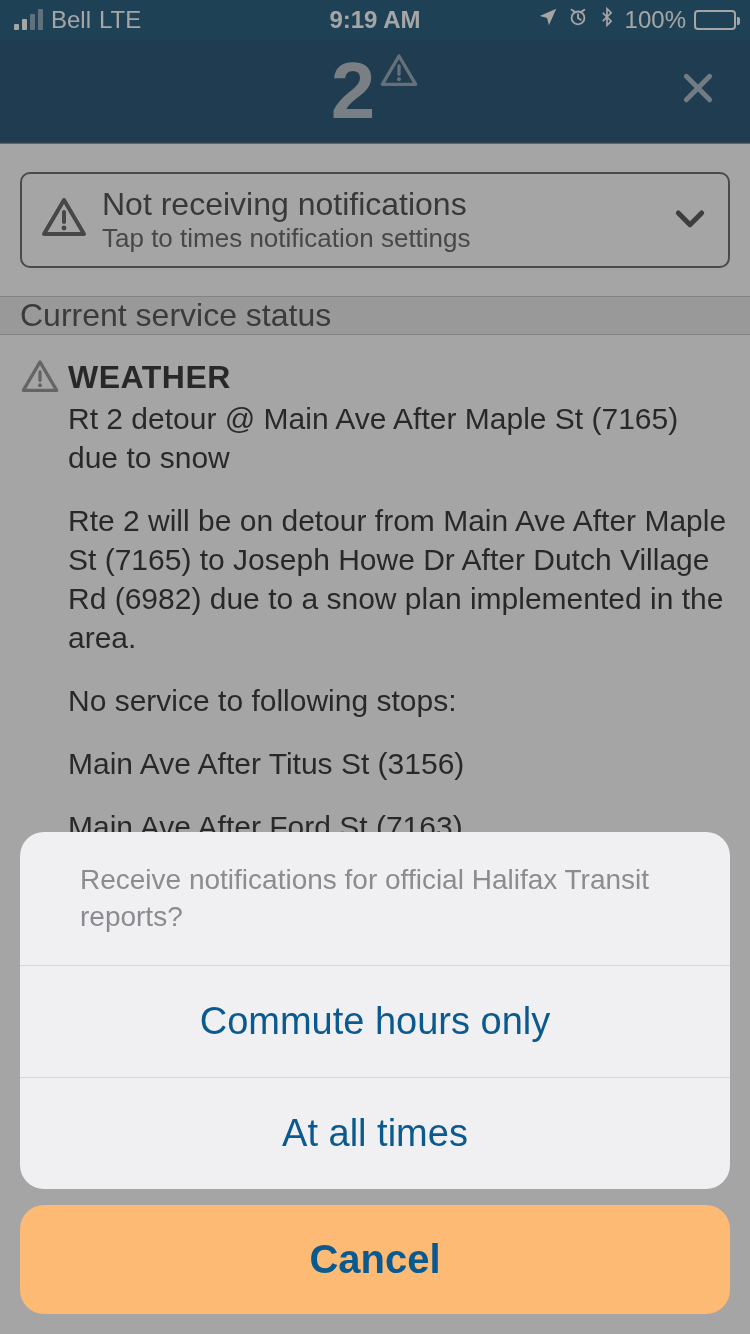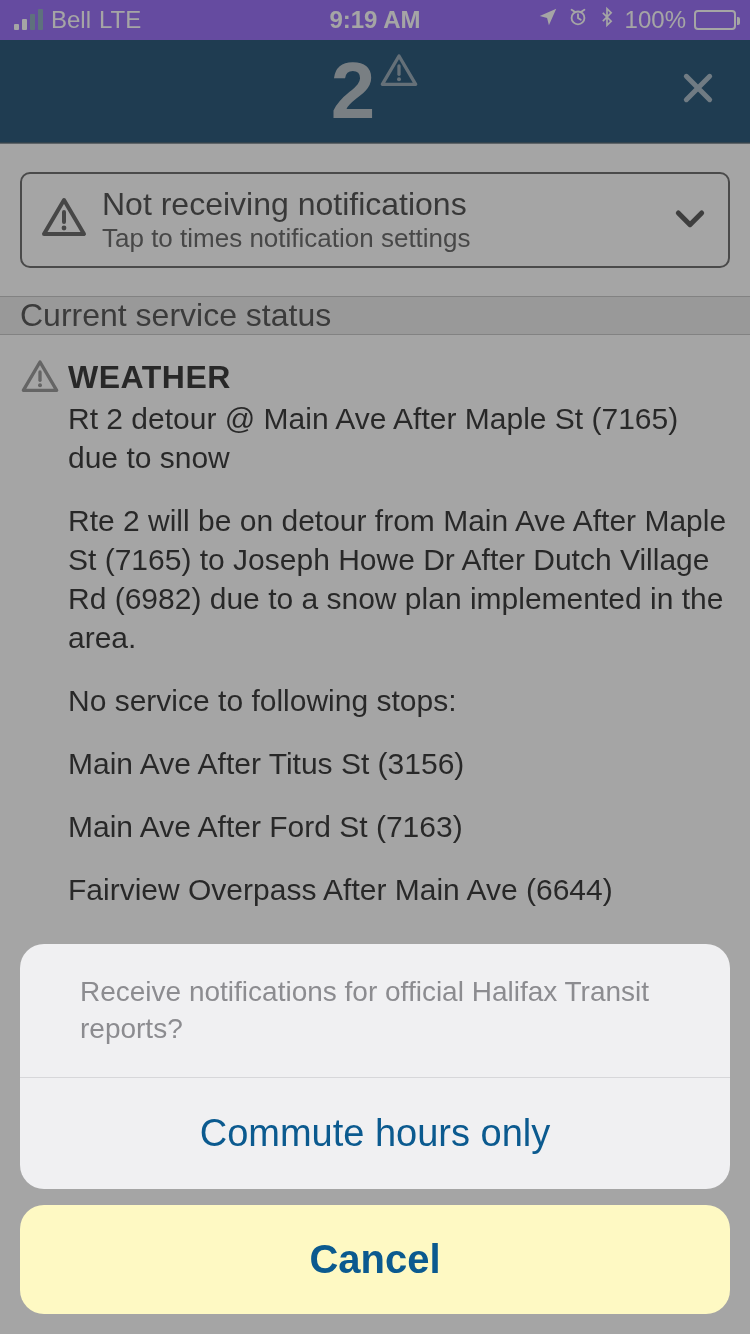--- a/index.html
+++ b/index.html
@@ -1,20 +1,20 @@
 <!DOCTYPE html>
 <html><head>
 <meta charset="utf-8">
 <style>
   * { margin:0; padding:0; box-sizing:border-box; }
   html,body { width:750px; height:1334px; overflow:hidden; font-family:-apple-system, "Helvetica Neue", Arial, sans-serif; background:#fff; }
   .screen { position:relative; width:750px; height:1334px; }
 
   
-  .status-bar { position:relative; height:40px; background:#8b5cf6; color:#fff; display:flex; align-items:center; justify-content:space-between; padding:0 14px; font-size:24px; font-weight:500; }
+  .status-bar { position:relative; height:40px; background:#0c4a6e; color:#fff; display:flex; align-items:center; justify-content:space-between; padding:0 14px; font-size:24px; font-weight:500; }
   .status-left, .status-right { display:flex; align-items:center; gap:8px; }
   .status-center { position:absolute; left:0; right:0; text-align:center; font-weight:600; }
   .sig-bars { display:flex; align-items:flex-end; gap:3px; height:20px; }
   .sig-bars span { width:5px; background:#fff; border-radius:1px; }
   .sig-bars span:nth-child(1){height:6px;}
   .sig-bars span:nth-child(2){height:11px;}
   .sig-bars span:nth-child(3){height:16px;background:#7fa0b6;}
   .sig-bars span:nth-child(4){height:21px;background:#7fa0b6;}
   .battery { display:inline-flex; align-items:center; }
   .batt-body { width:42px; height:20px; border:2px solid #fff; border-radius:4px; position:relative; }
@@ -47,21 +47,21 @@
   .alert-cat { font-weight:700; font-size:32px; letter-spacing:0.5px; }
   .alert-body p { margin-bottom:24px; }
 
   
   .overlay { position:absolute; inset:0; background:rgba(56,56,56,0.45); }
   .sheet-group { position:absolute; left:20px; right:20px; bottom:20px; }
   .sheet { background:#f0f0f2; border-radius:24px; overflow:hidden; margin-bottom:16px; }
   .sheet-msg { color:#8c8c90; font-size:28px; padding:30px 60px; border-bottom:1px solid #d7d7da; line-height:1.3; }
   .sheet-btn { text-align:center; font-size:38px; color:#0b5a8f; padding:34px 10px; border-bottom:1px solid #d7d7da; }
   .sheet-btn:last-child { border-bottom:none; }
-  .cancel-sheet { background:#fef9c3; border-radius:24px; text-align:center; font-size:40px; font-weight:600; color:#0b5a8f; padding:32px 10px; }
+  .cancel-sheet { background:#fdba74; border-radius:24px; text-align:center; font-size:40px; font-weight:600; color:#0b5a8f; padding:32px 10px; }
 
 </style>
 </head>
 <body>
 
 <div class="screen">
 
   <div>
 
     <div class="status-bar">
@@ -164,17 +164,18 @@
 
     </div>
   </div>
 
   <div class="overlay"></div>
 
   <div class="sheet-group">
     <div class="sheet">
       <div class="sheet-msg">Receive notifications for official Halifax Transit reports?</div>
       <div class="sheet-btn">Commute hours only</div>
+      <div class="sheet-btn">At all times</div>
     </div>
     <div class="cancel-sheet">Cancel</div>
   </div>
 
 </div>
 
 </body></html>

